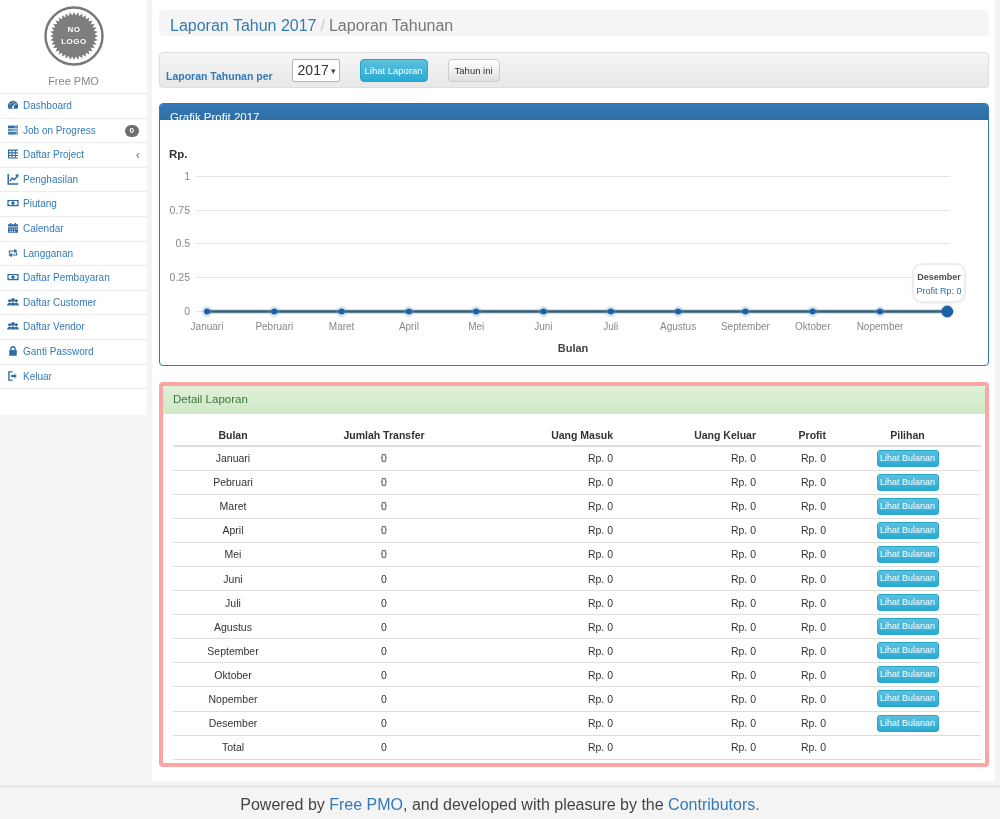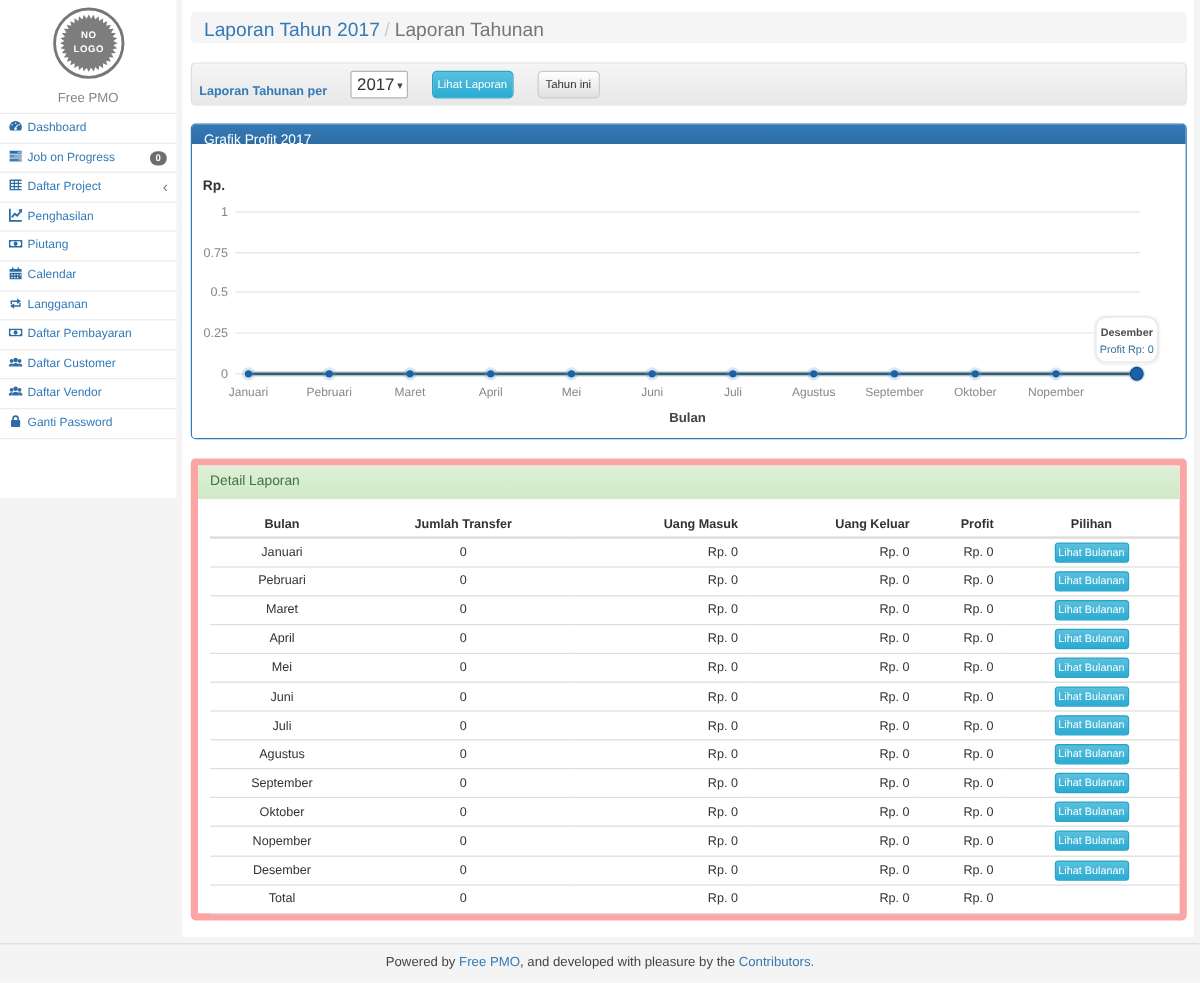--- a/index.html
+++ b/index.html
@@ -38,31 +38,31 @@
 
 
 #p2 { top:103px; height:263px; border:1px solid #337ab7; background:#fff; }
 #p2 .phead { height:16px; background:linear-gradient(#337ab7,#2e6da4); color:#fff; font-size:11.5px; line-height:27px; padding-left:10px; border-radius:3px 3px 0 0; }
 #chart { position:absolute; left:0; top:27px; width:828px; height:234px; }
 #tooltip { position:absolute; left:752px; top:159px; width:54px; height:40px; background:rgba(255,255,255,0.95); border:2px solid #ededed; border-radius:10px; text-align:center; padding-top:7px; box-shadow:0 1px 2px rgba(0,0,0,0.06); }
 #tooltip .t1 { font-weight:bold; color:#4d4d4d; font-size:9px; }
 #tooltip .t2 { color:#31709f; font-size:9px; margin-top:4px; white-space:nowrap; }
 
 
-#p3 { top:382px; height:385px; border:6px solid #fca5a5; background:#fff; }
+#p3 { top:382px; height:385px; border:4px solid #fca5a5; background:#fff; }
 #p3 .phead { height:28px; background:linear-gradient(#dff0d8,#d0e9c6); color:#3c763d; font-size:11.5px; line-height:27px; padding-left:10px; border-bottom:1px solid #d6e9c6; border-radius:3px 3px 0 0; }
 #p3 .body { padding:10px; }
 table { border-collapse:collapse; width:808px; table-layout:fixed; font-size:10.5px; }
 th { border-bottom:2px solid #ddd; height:22px; padding:0 8px; font-size:10.5px; }
 td { border-bottom:1px solid #ddd; height:24.1px; padding:0 8px; vertical-align:middle; }
 .c { text-align:center; } .r { text-align:right; } .b { font-weight:normal; }
 .btn-xs { display:inline-block; background:linear-gradient(#5bc0de,#2aabd2); border:1px solid #28a4c9; color:#fff; font-size:9px; border-radius:3px; width:62px; height:17px; line-height:15px; text-align:center; }
 
 
-#footer { position:absolute; left:0; top:786px; width:1000px; border-top:1px solid #ddd; text-align:center; padding-top:9px; font-size:11px; color:#444; }
+#footer { position:absolute; left:0; top:786px; width:1000px; border-top:1px solid #ddd; text-align:center; padding-top:9px; font-size:16px; color:#444; }
 </style>
 </head>
 <body>
 
 <div id="sidebar">
   <div id="logo">
     <svg width="62" height="62" viewBox="0 0 62 62">
       <circle cx="31" cy="31" r="28.5" fill="none" stroke="#777" stroke-width="2.4"></circle>
       <g fill="#7d7d7d">
         <circle cx="31" cy="31" r="20.5"></circle>
@@ -141,20 +141,25 @@
             <circle cx="10.1" cy="4.7" r="1.7"></circle>
             <path d="M12.8 9.8c0-1.7-1.1-2.9-2.6-2.9-.6 0-1.2.2-1.6.6.9.7 1.4 1.6 1.5 2.3z"></path>
             <circle cx="6.5" cy="3.8" r="2.1"></circle>
             <path d="M3.3 9.8c0-1.9 1.4-3.2 3.2-3.2s3.2 1.3 3.2 3.2z"></path>
           </svg>Daftar Vendor</a>
       </li>
     <li>
         <a href="#"><svg viewBox="0 0 12 12" fill="#2e6da4">
             <path d="M3.2 5V3.9a2.8 2.8 0 0 1 5.6 0V5h.4c.3 0 .6.3.6.6v4.6c0 .3-.3.6-.6.6H2.8a.6.6 0 0 1-.6-.6V5.6c0-.3.3-.6.6-.6zm1.3 0h3V3.9a1.5 1.5 0 0 0-3 0z"></path>
           </svg>Ganti Password</a>
+      </li>
+    <li>
+        <a href="#"><svg viewBox="0 0 12 12" fill="#2e6da4">
+            <path d="M5.6 1.2H1.2v9.6h4.4V9.4H2.6V2.6h3zM7.2 3.4L9.9 6 7.2 8.6V7.1H4V4.9h3.2z"></path>
+          </svg>Keluar</a>
       </li>
   </ul>
 </div>
 
 <div id="main">
   <div id="crumb"><a href="#">Laporan Tahun 2017</a><span class="sep">/</span>Laporan Tahunan</div>
 
   <div id="p1" class="panel">
     <div class="inner">
       <label>Laporan Tahunan per</label>

